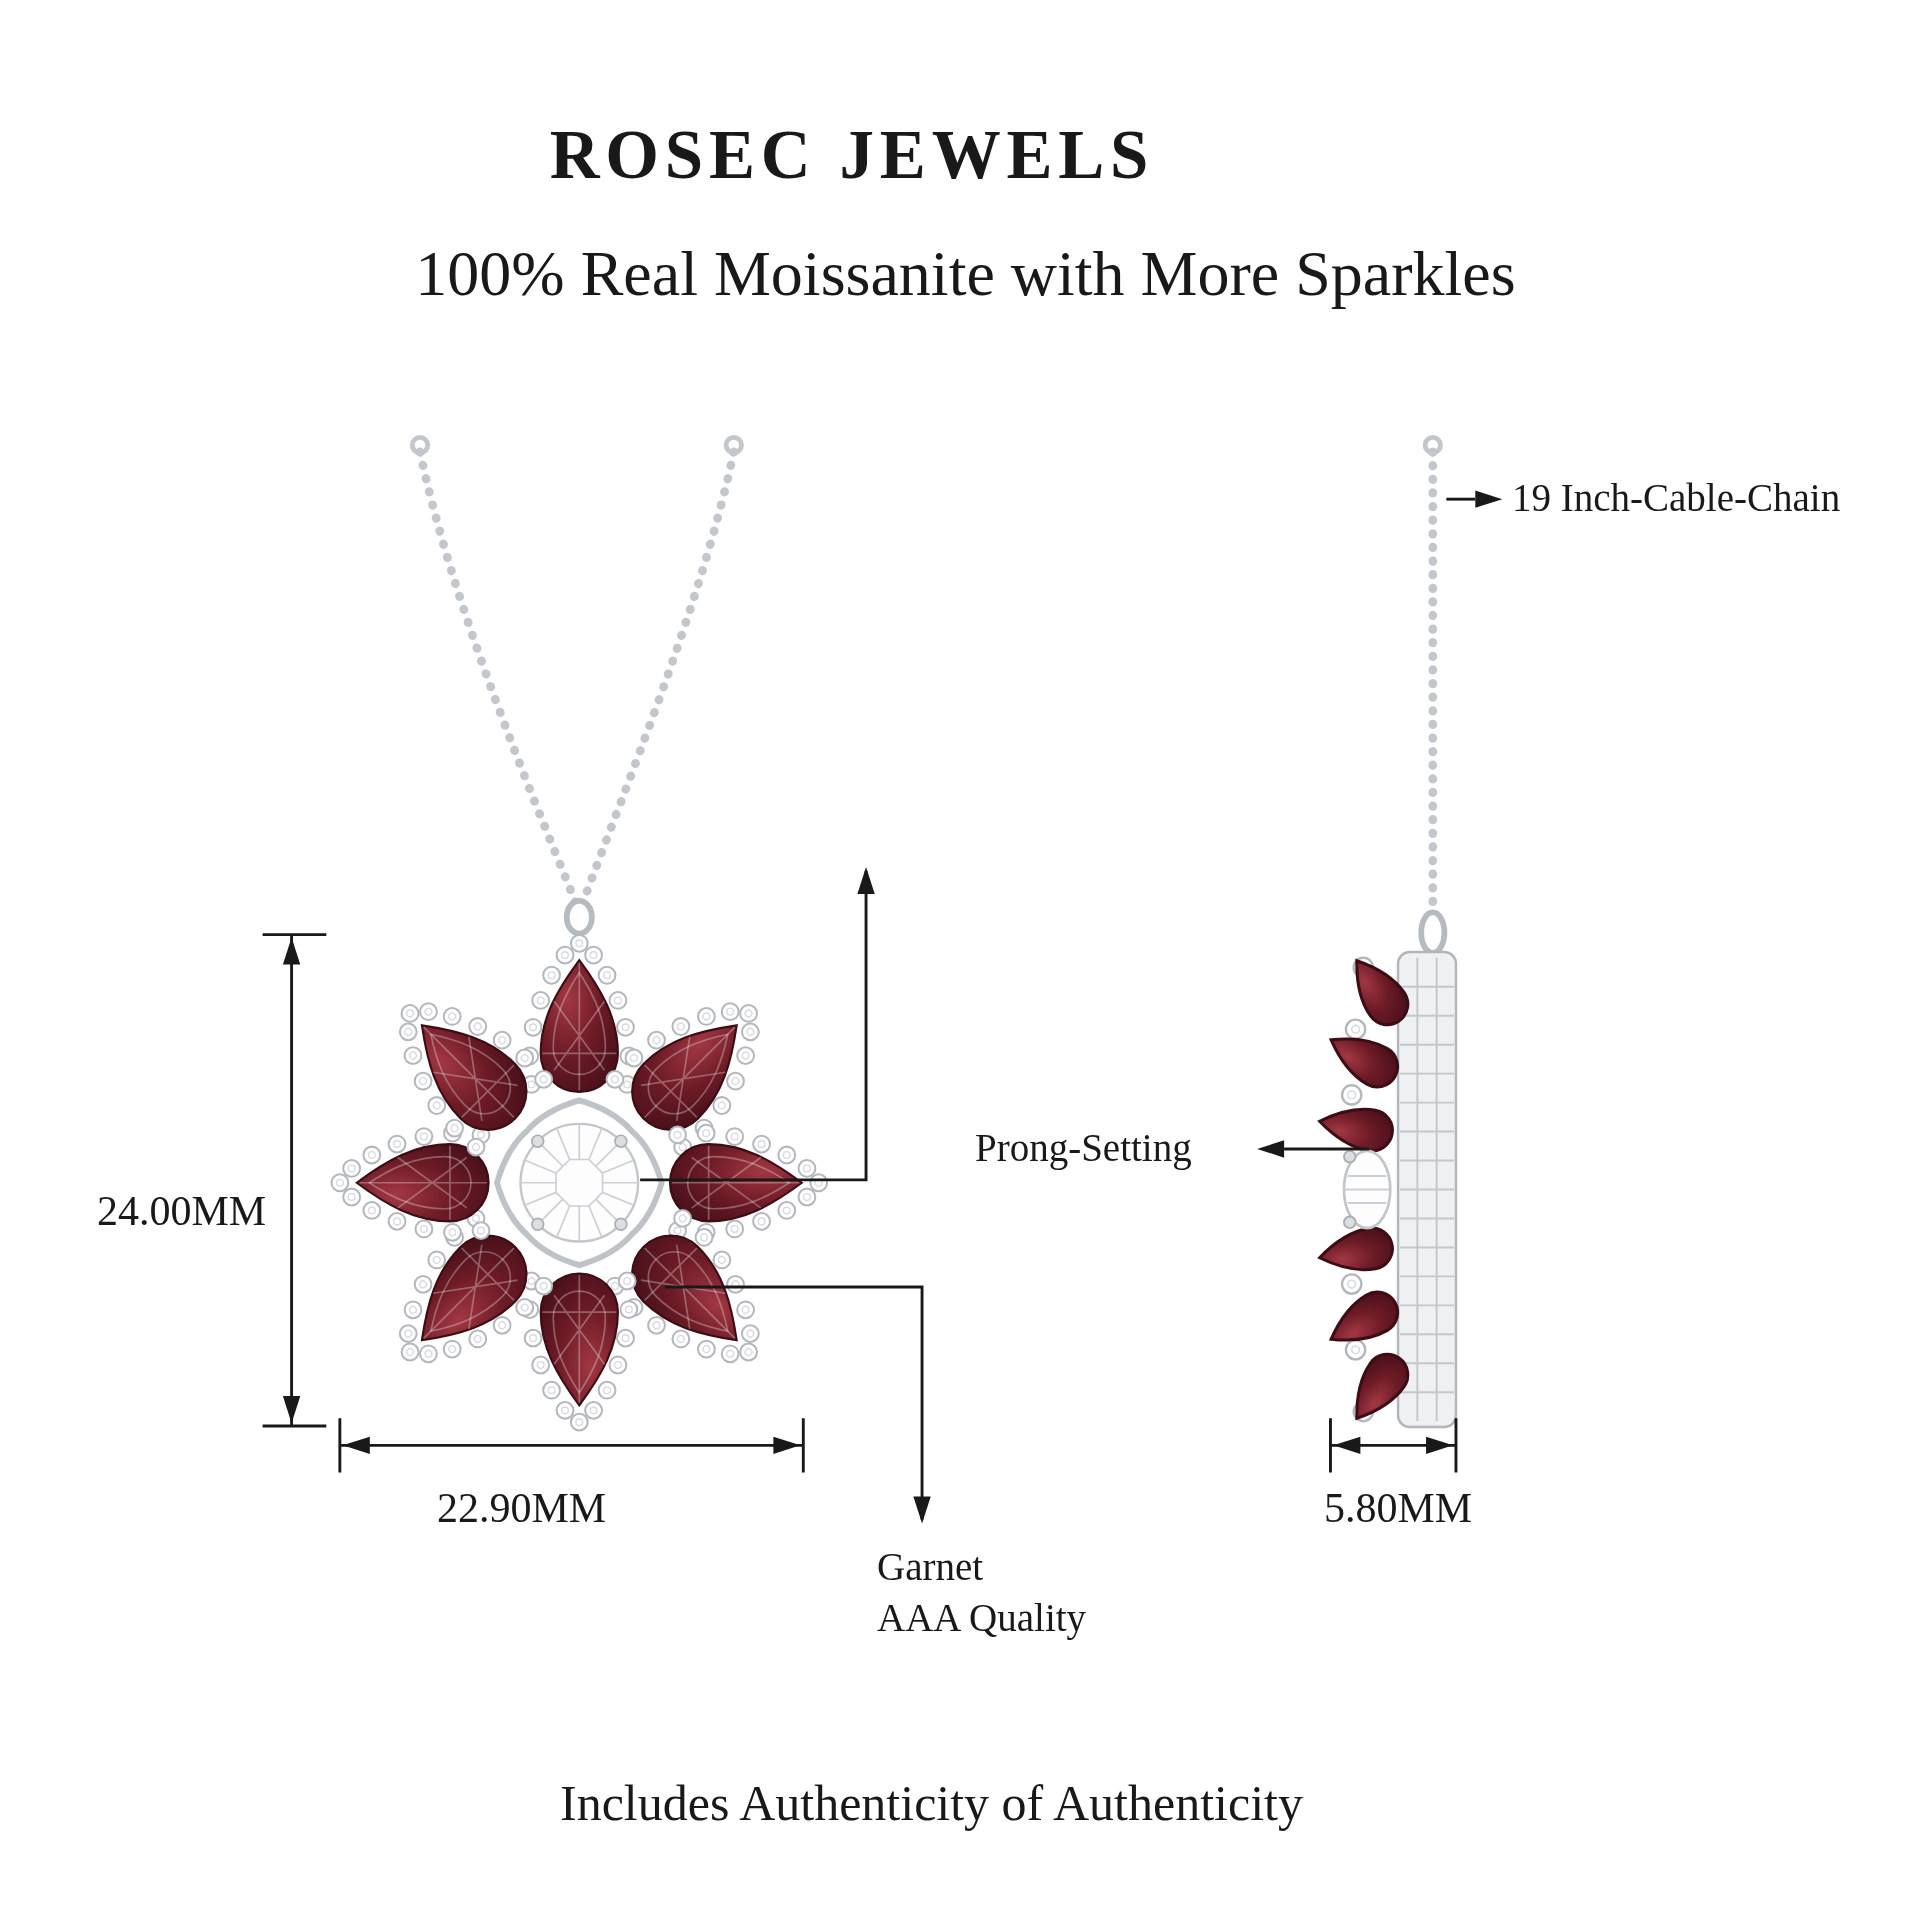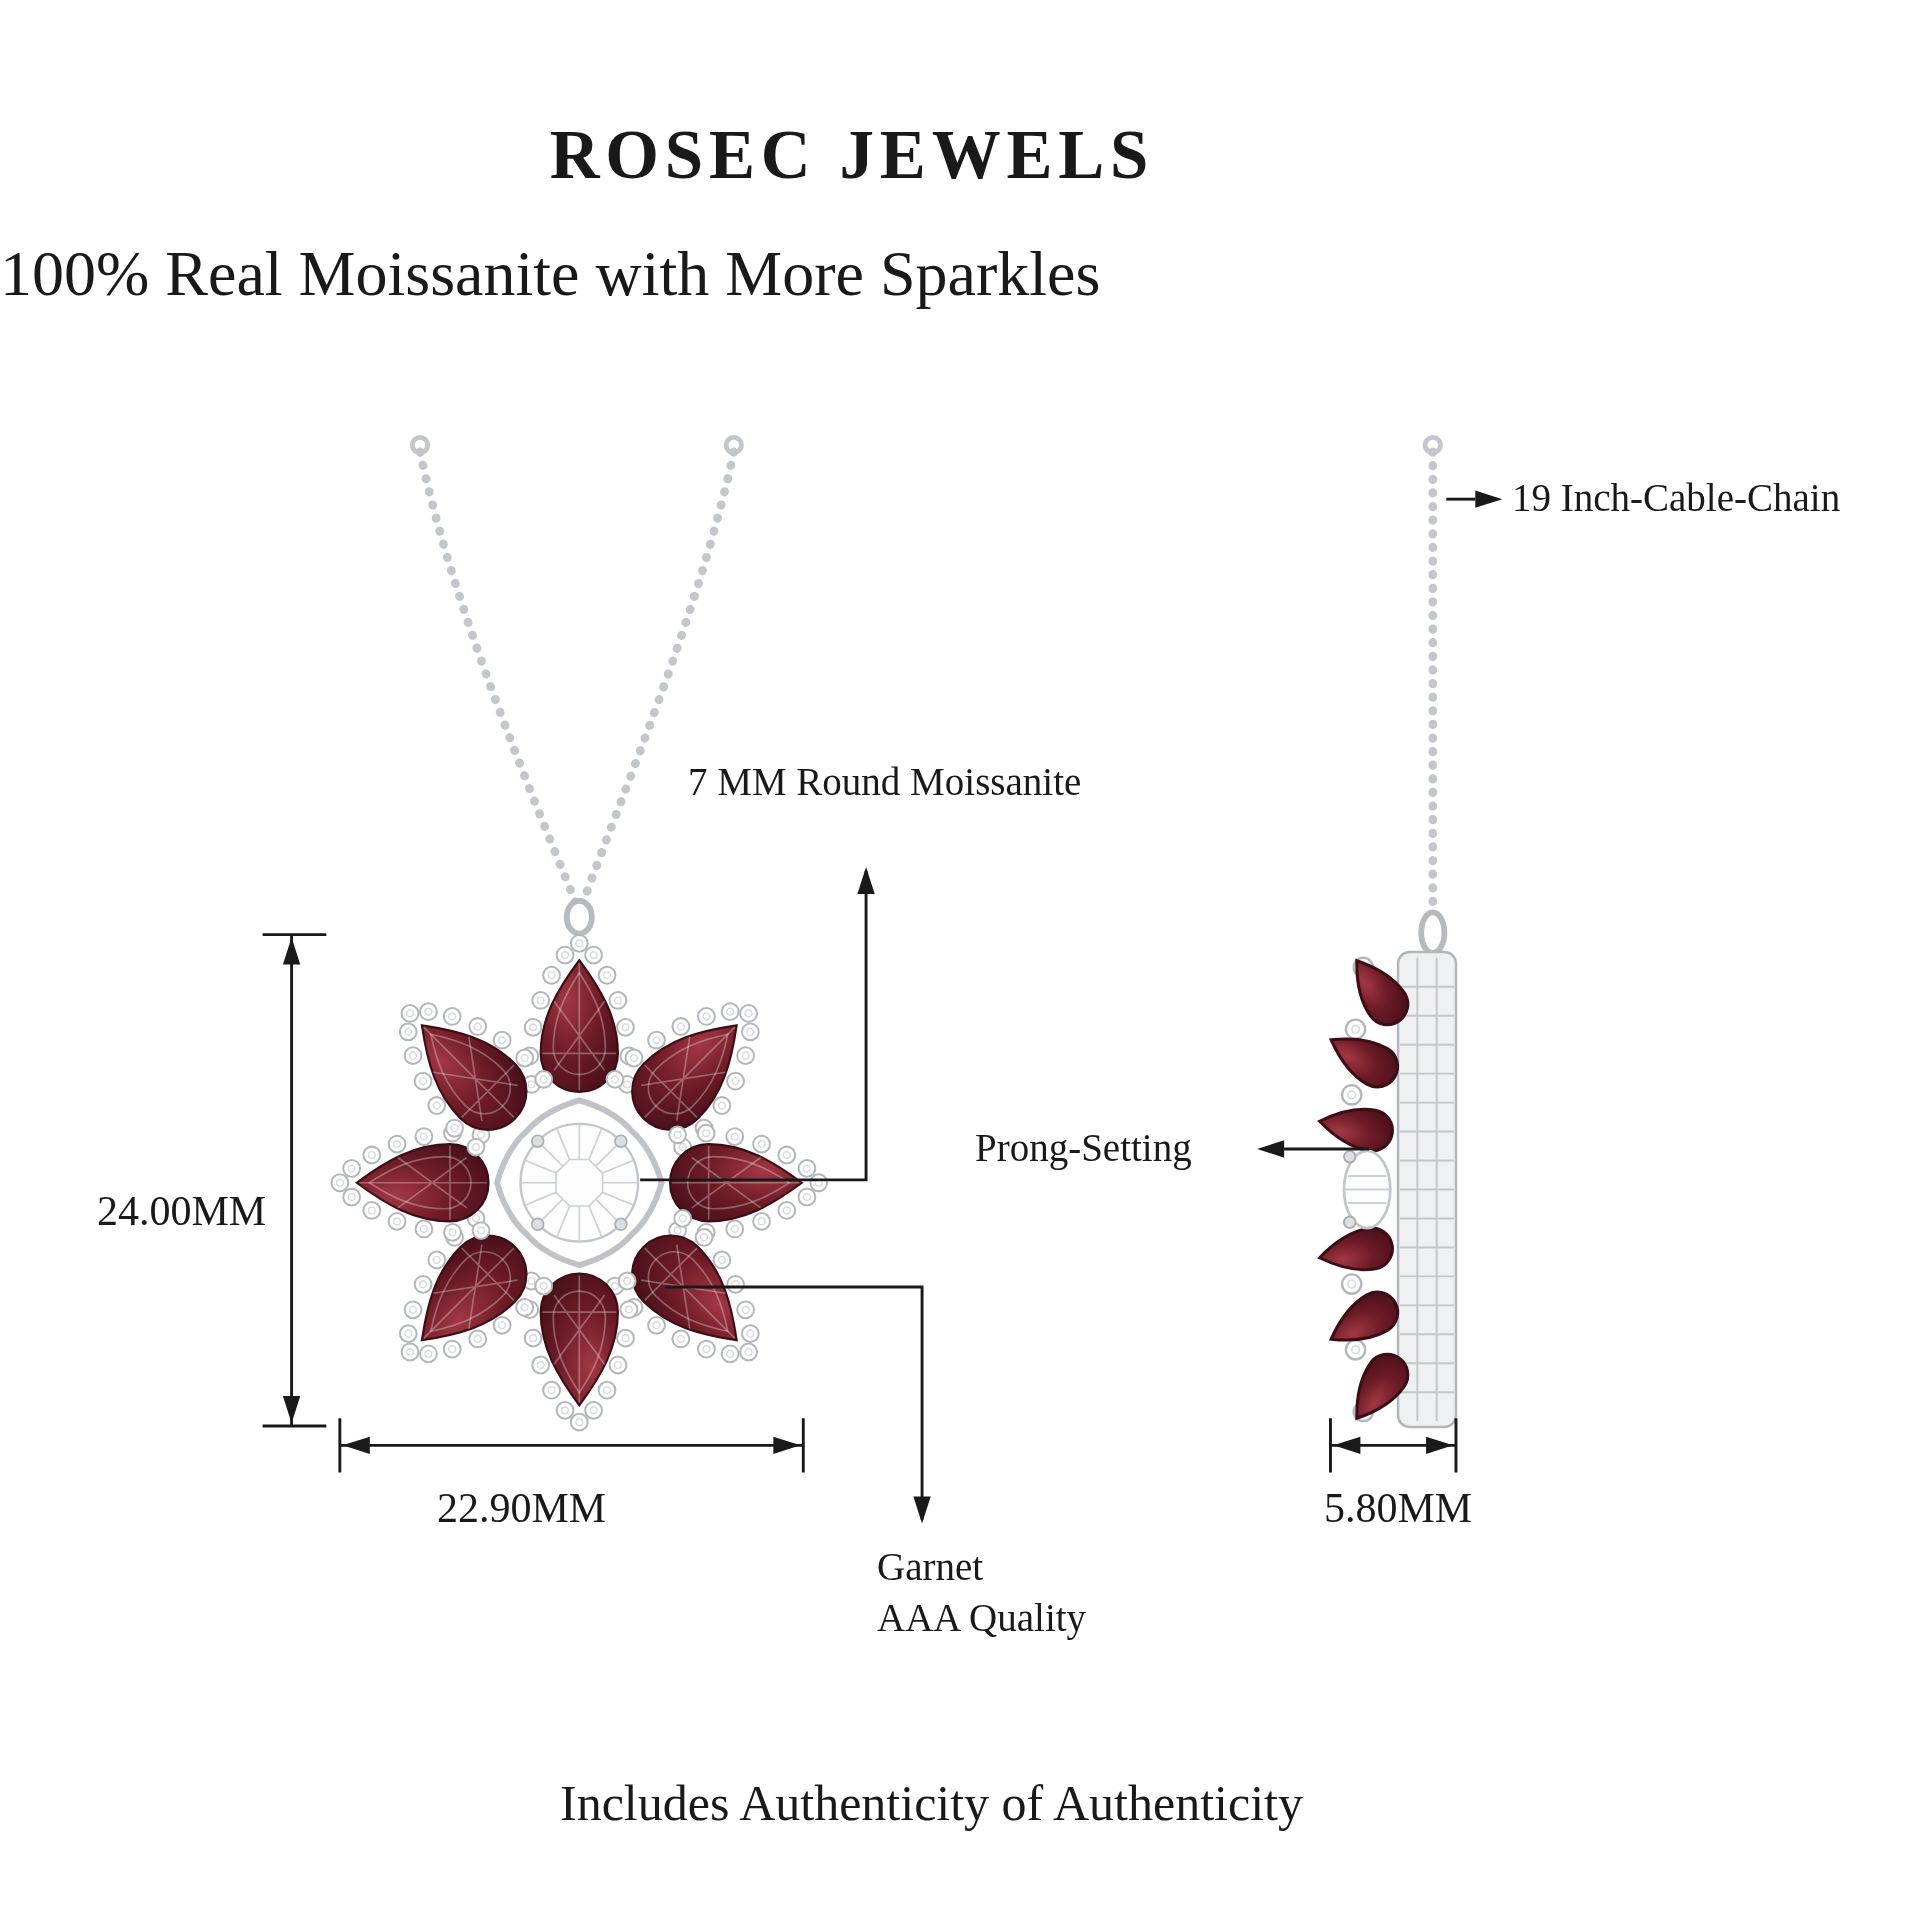--- a/index.html
+++ b/index.html
@@ -3,21 +3,21 @@
 <meta charset="utf-8">
 <style>
   html,body{margin:0;padding:0;}
   body{
     width:1931px;height:1931px;position:relative;background:#ffffff;
     font-family:"Liberation Serif","DejaVu Serif",serif;color:#191919;
     overflow:hidden;
   }
   .abs{position:absolute;}
   .brand{top:89px;left:0;width:1704px;text-align:center;font-size:69px;font-weight:700;letter-spacing:5.8px;line-height:1;margin-top:32px;}
-  .tagline{top:239px;left:0;width:1931px;text-align:left;font-size:64px;font-weight:500;line-height:1.1;}
+  .tagline{top:239px;left:0;width:1931px;text-align:center;font-size:64px;font-weight:500;line-height:1.1;}
   .note{font-size:39px;line-height:1.32;}
   .dimlabel{font-size:42px;line-height:1;}
   .footer{top:1778px;left:0;width:1863px;text-align:center;font-size:50px;line-height:1;}
   .lbl-24{left:97px;top:1190px;}
   .lbl-229{left:372px;top:1487px;width:299px;text-align:center;}
   .lbl-58{left:1253px;top:1487px;width:290px;text-align:center;}
   .note-moissanite{left:688px;top:756px;}
   .note-garnet{left:877px;top:1541px;}
   .lbl-chain{left:1512px;top:477px;font-size:39px;line-height:1.1;}
   .lbl-prong{left:975px;top:1127px;width:275px;text-align:left;font-size:39px;line-height:1.1;}
@@ -178,21 +178,20 @@
   <g>
     <path class="dim" d="M1330,1190 H1418"></path>
     <polygon class="ah" points="1302,1190 1330,1181 1330,1199"></polygon>
   </g>
 </svg>
 
 <div class="abs brand">ROSEC JEWELS</div>
 <div class="abs tagline">100% Real Moissanite with More Sparkles</div>
 
 <div class="abs note note-moissanite">
-  <div>7 MM Round Moissanite</div>
 </div>
 
 <div class="abs dimlabel lbl-24">24.00MM</div>
 <div class="abs dimlabel lbl-229">22.90MM</div>
 
 <div class="abs note note-garnet">
   <div>Garnet</div>
   <div>AAA Quality</div>
 </div>
 

